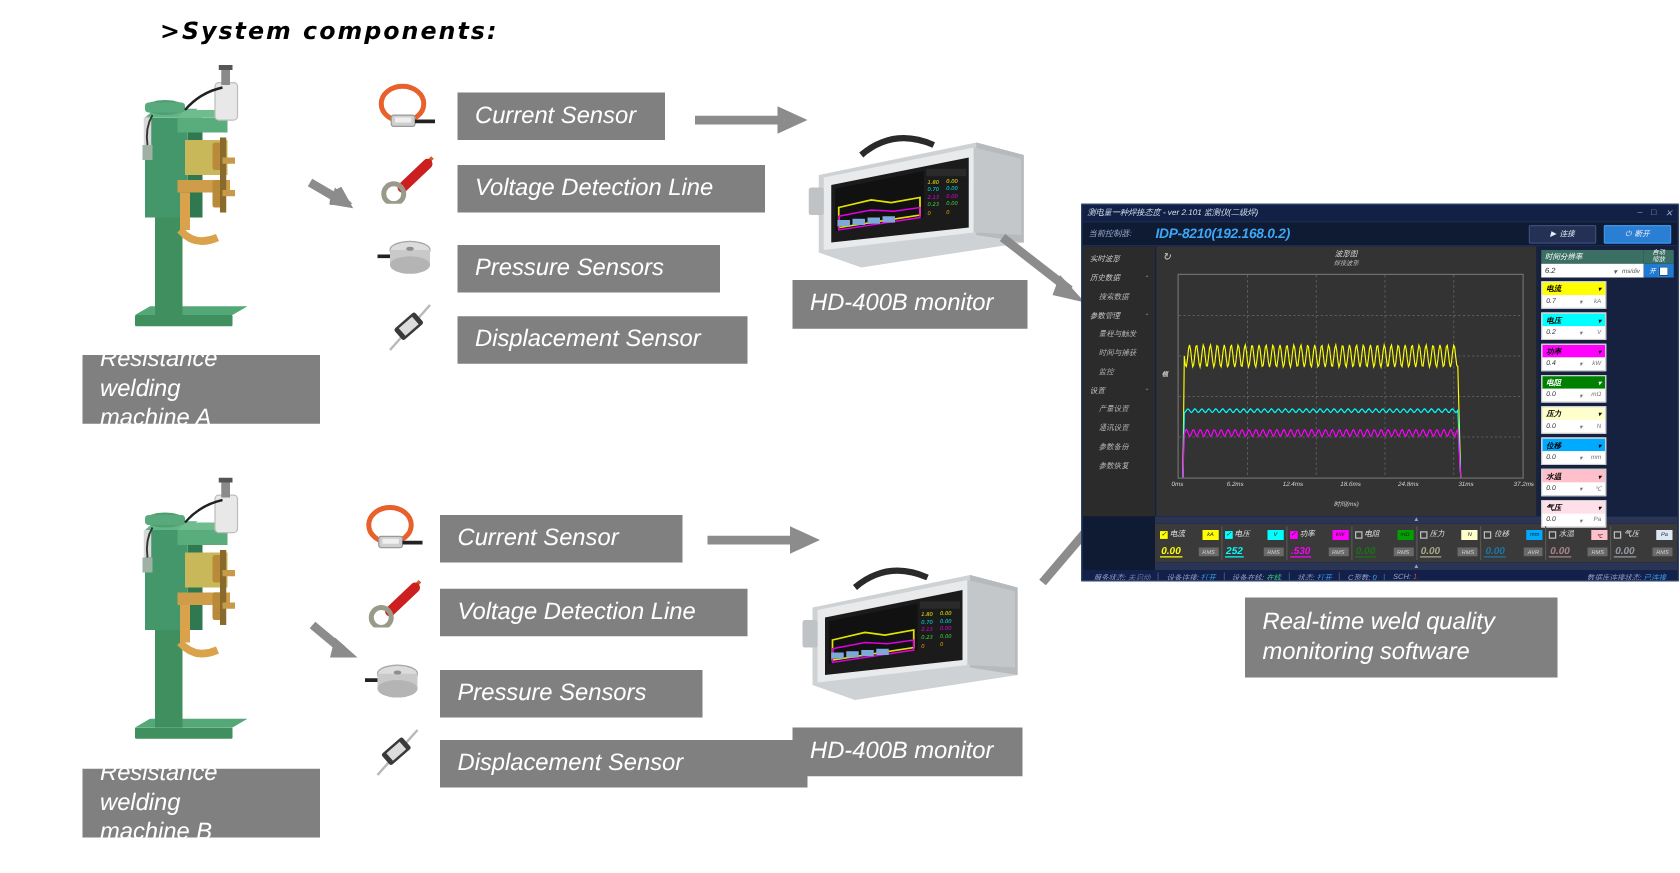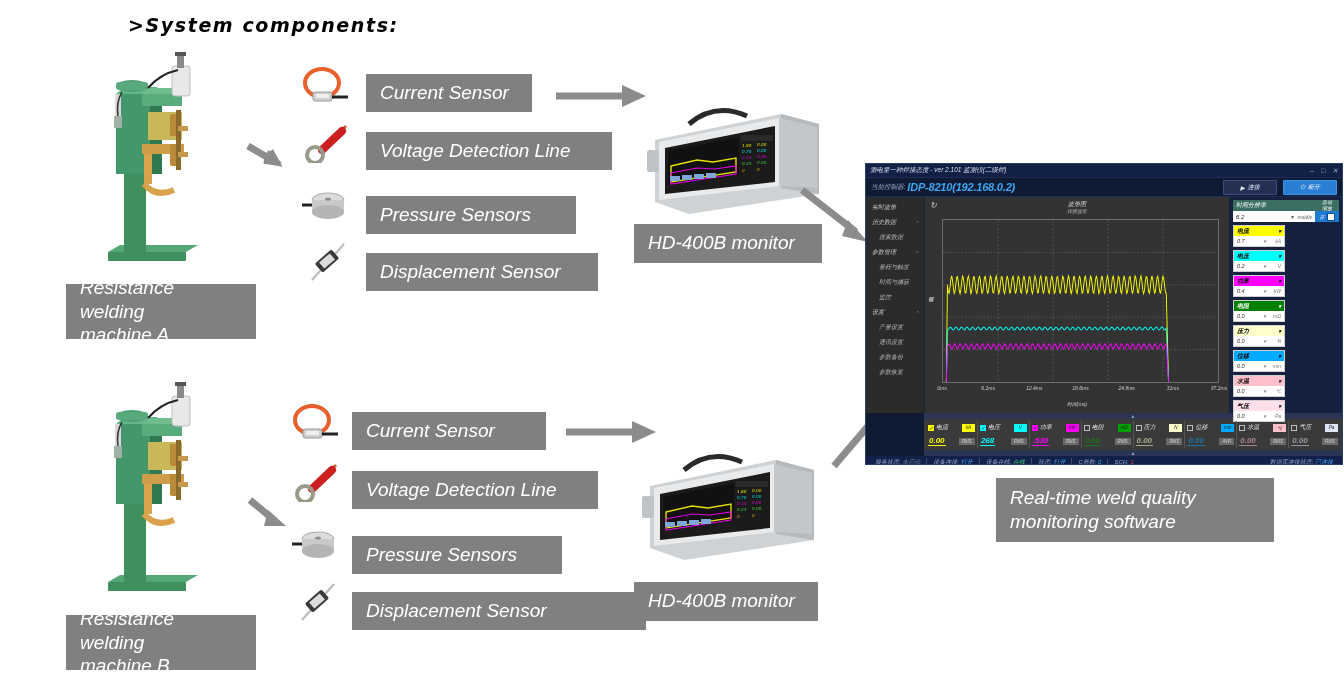--- a/index.html
+++ b/index.html
@@ -51,21 +51,21 @@
     padding:0 4px;box-sizing:border-box;
   }
   #sw .titlebar .t{font-size:6.5px;color:#d6def0;white-space:nowrap;}
   #sw .titlebar .wbtns{margin-left:auto;display:flex;gap:7px;font-size:7px;color:#97a4c2;}
 
   #sw .ctrlbar{
     height:19px;display:flex;align-items:center;
     background:#0f1a33;padding:0 5px;box-sizing:border-box;border-bottom:1px solid #1d2c57;
   }
   #sw .ctrlbar .lab{font-size:6.5px;color:#9fb0d0;}
-  #sw .ctrlbar .val{font-size:11px;color:#3da7f5;margin-left:2px;font-weight:bold;letter-spacing:-0.2px;}
+  #sw .ctrlbar .val{font-size:11px;color:#3da7f5;margin-left:19px;font-weight:bold;letter-spacing:-0.2px;}
   #sw .ctrlbar .btns{margin-left:auto;display:flex;gap:6px;}
   #sw .btn{
     width:52px;height:13px;border-radius:1px;display:flex;align-items:center;justify-content:center;
     gap:3px;font-size:6px;color:#e8eefb;
   }
   #sw .btn.dark{background:#243154;border:1px solid #3b4c78;}
   #sw .btn.blue{background:#2a7fd4;border:1px solid #3d93e6;}
 
   #sw .body{display:flex;height:216px;}
 
@@ -420,21 +420,21 @@
 </div>
 <div class="abs chip" style="left:634px;top:582px;width:184px;height:39px;">HD-400B monitor</div>
 
 <div class="abs arrow" style="left:828px;top:400px;">
   <svg width="62" height="70" viewBox="0 0 62 70">
       <path d="M6 66 L52 12" stroke="#8c8c8c" stroke-width="7"></path>
       <polygon points="58,2 56,28 38,12" fill="#8c8c8c"></polygon>
     </svg>
 </div>
 
-<div class="abs chip two" style="left:996px;top:478px;width:278px;height:64px;">Real-time weld quality
+<div class="abs chip two" style="left:996px;top:478px;width:250px;height:64px;">Real-time weld quality
 monitoring software</div>
 
 <div class="abs" id="sw">
 
   <div class="titlebar">
     <span class="t">测电量一种焊接态度 - ver 2.101 监测仪(二级焊)</span>
     <span class="wbtns">
       <span>–</span>
       <span>□</span>
       <span>✕</span>
@@ -657,21 +657,21 @@
           <span class="rms">RMS</span>
         </div>
       </div>
       <div class="ro">
         <div class="top">
           <span class="cb" style="background: rgb(0, 255, 255); border-color: rgb(0, 255, 255); color: rgb(0, 0, 0);">✓</span>
           <span class="nm">电压</span>
           <span class="ub" style="background: rgb(0, 255, 255);">V</span>
         </div>
         <div class="bot">
-          <span class="num" style="color: rgb(0, 255, 255);">268</span>
+          <span class="num" style="color: rgb(0, 255, 255);">252</span>
           <span class="rms">RMS</span>
         </div>
       </div>
       <div class="ro">
         <div class="top">
           <span class="cb" style="background: rgb(255, 0, 255); border-color: rgb(255, 0, 255); color: rgb(0, 0, 0);">✓</span>
           <span class="nm">功率</span>
           <span class="ub" style="background: rgb(255, 0, 255);">kW</span>
         </div>
         <div class="bot">

